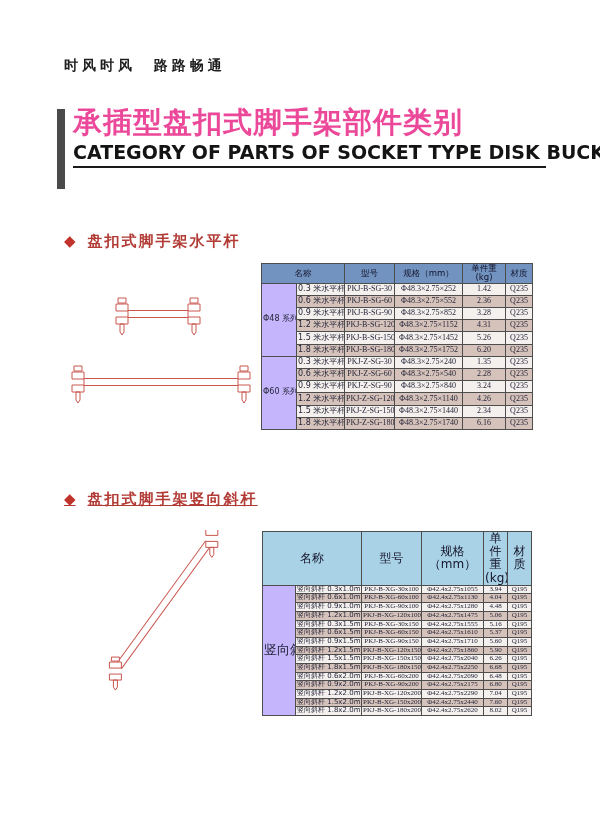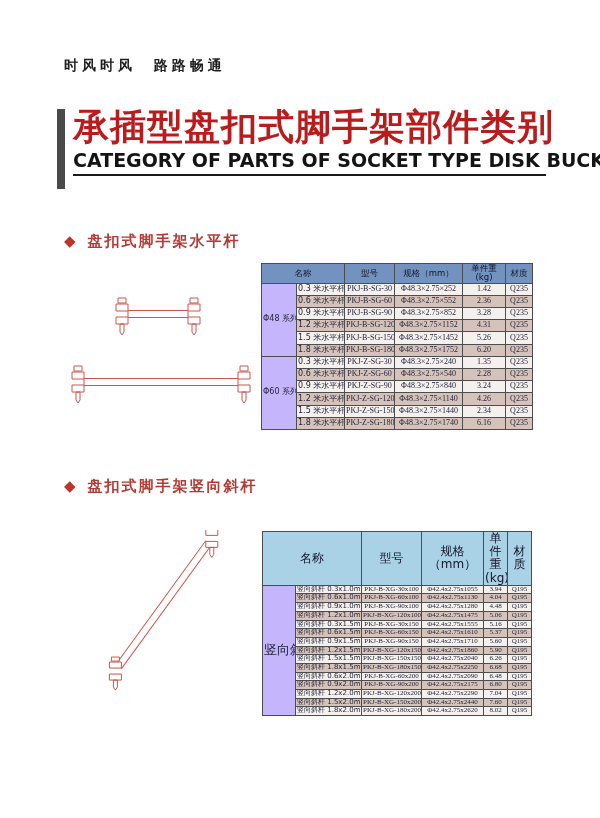--- a/index.html
+++ b/index.html
@@ -8,35 +8,35 @@
     font-family:"DejaVu Sans","Liberation Sans",sans-serif;color:#222;
     overflow:hidden;
   }
   .slogan{
     position:absolute;left:64px;top:57px;font-size:14px;font-weight:bold;
     letter-spacing:4px;color:#1d1d1d;white-space:pre;
   }
   .banner{position:absolute;left:57px;top:106px;width:489px;}
   .banner-bar{position:absolute;left:0;top:3px;width:8px;height:80px;background:#4a4a4a;}
   .title-cn{
-    margin:0 0 0 16px;color:#b91c1c;font-size:36px;font-weight:bold;
+    margin:0 0 0 16px;color:#ec4899;font-size:29px;font-weight:bold;
     letter-spacing:1px;line-height:1.15;white-space:nowrap;
   }
   .title-en{
     margin:2px 0 0 16px;color:#141414;font-size:19px;font-weight:bold;
     letter-spacing:0px;white-space:nowrap;border-bottom:2px solid #1a1a1a;
     padding-bottom:3px;
   }
   .section-heading{
     position:absolute;left:64px;font-size:15px;font-weight:bold;color:#b23b36;
     letter-spacing:2px;
   }
   .section-heading .diamond{color:#c0332b;margin-right:12px;font-size:15px;letter-spacing:0;}
   #heading1{top:232px;}
-  #heading2{top:477px;}
+  #heading2{top:490px;text-decoration:underline;}
   .drawing{position:absolute;}
   #drawing-short{left:108px;top:286px;}
   #drawing-long{left:66px;top:360px;}
   #drawing-diagonal{left:82px;top:530px;}
 
   table{border-collapse:collapse;table-layout:fixed;position:absolute;}
   th,td{
     border:1px solid #4d4d4d;text-align:center;vertical-align:middle;
     overflow:hidden;white-space:nowrap;padding:0 1px;line-height:1.1;color:#26263a;
   }

